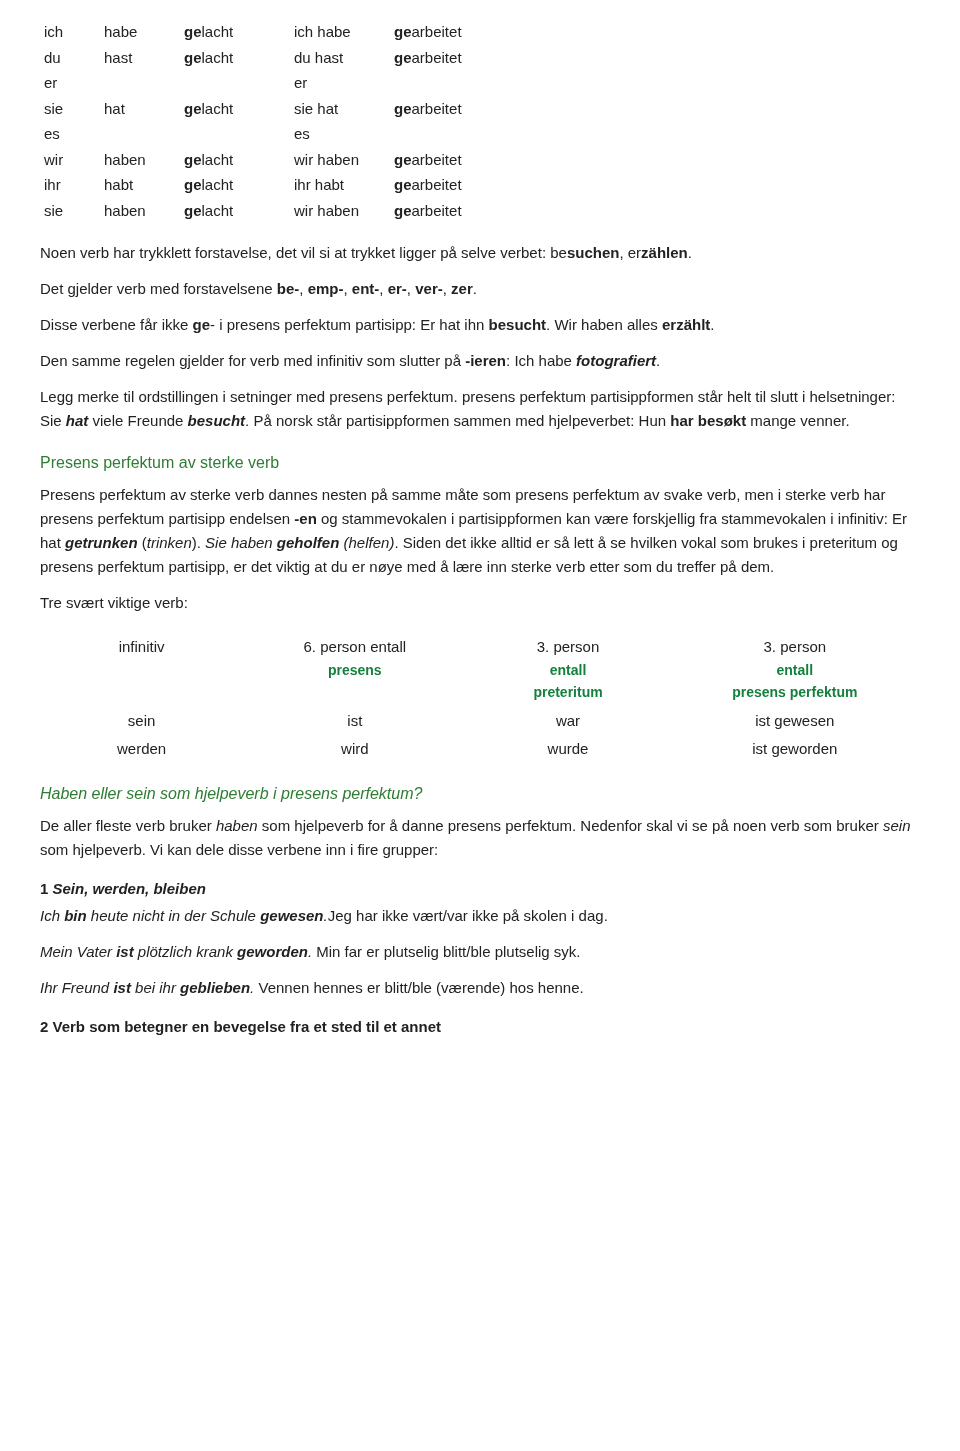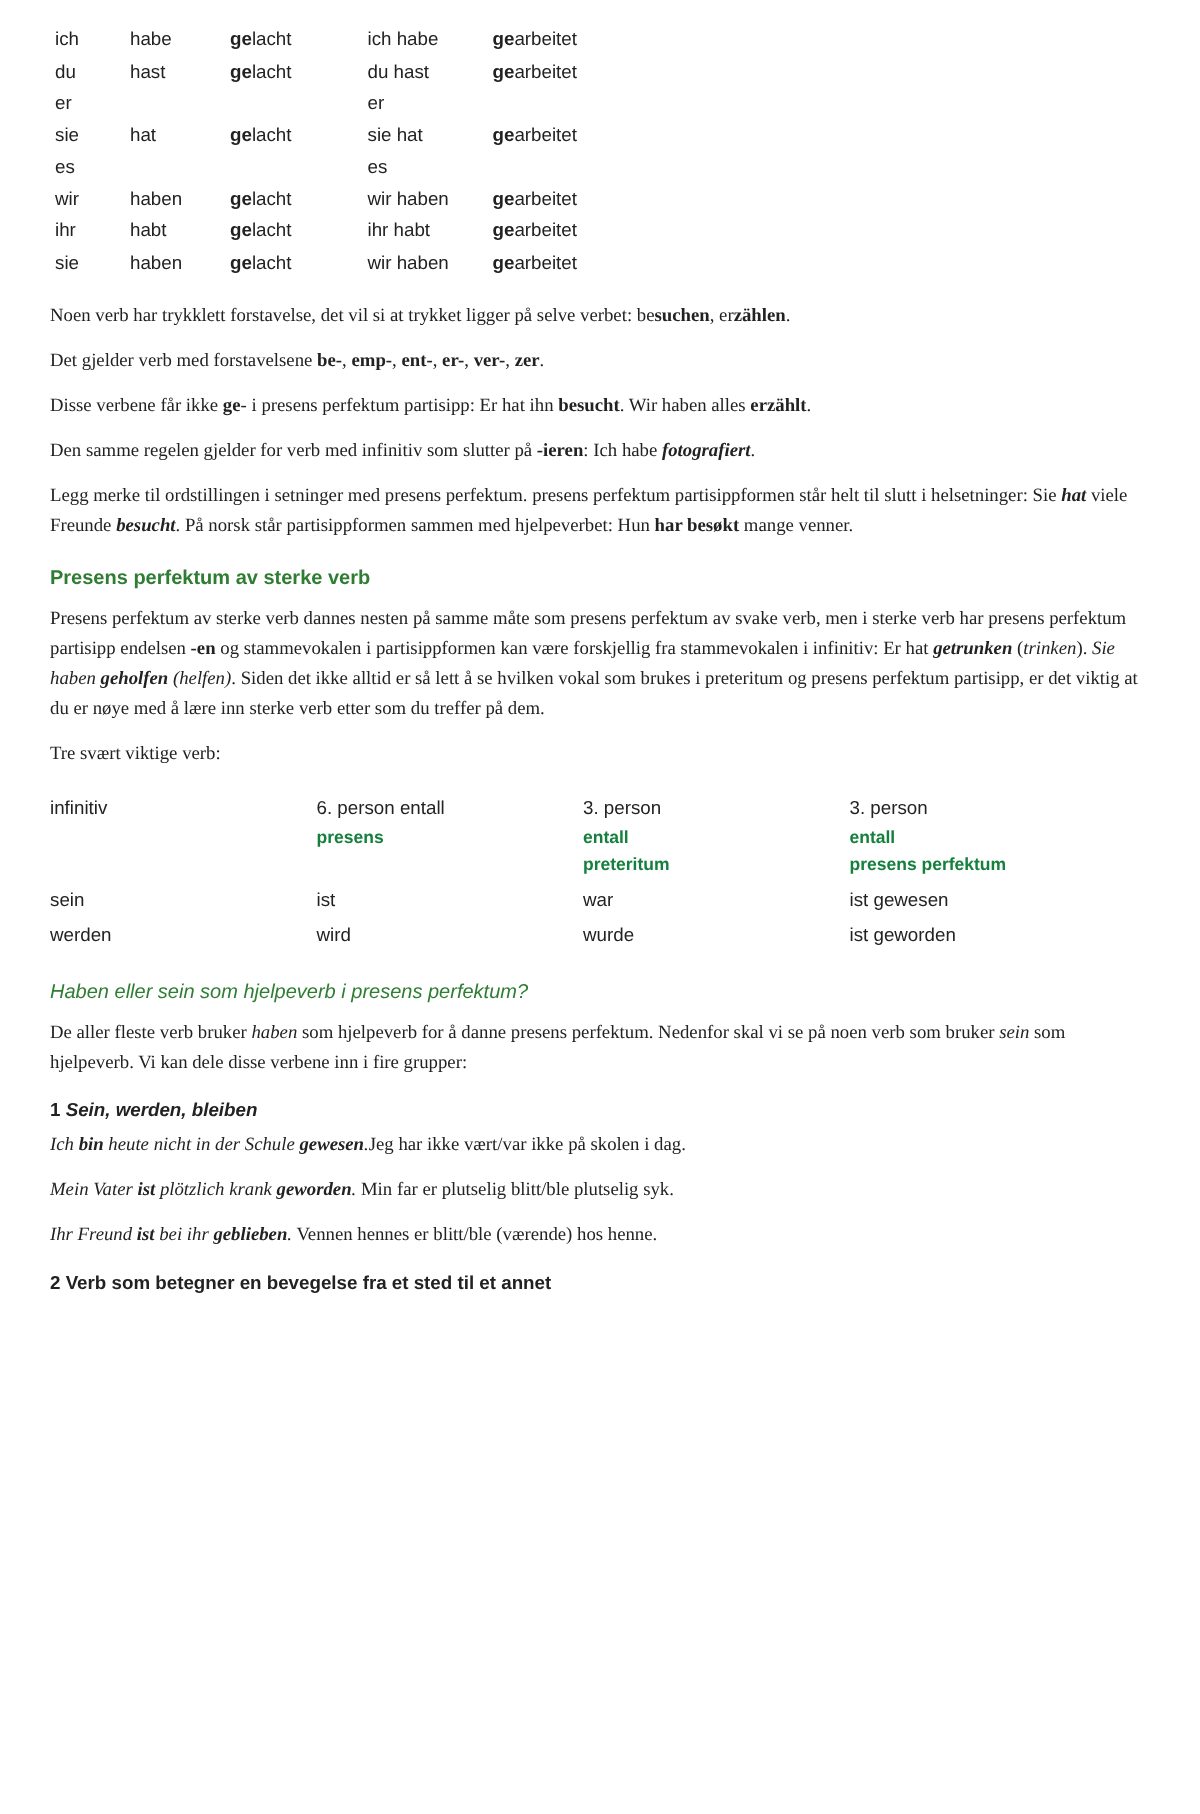--- a/index.html
+++ b/index.html
@@ -21,26 +21,25 @@
       margin-bottom: 1px;
     }
     .conj-cell {
       padding: 1px 4px;
       font-size: 15px;
     }
     .section-paragraph {
       margin-bottom: 12px;
       font-size: 15px;
       line-height: 1.6;
-      font-family: Liberation Serif, serif;
     }
     .section-heading {
       color: #2e7d32;
       font-size: 16px;
-      font-weight: bold;
+      font-weight: normal;
       margin: 18px 0 8px 0;
     }
     .italic-heading {
       color: #2e7d32;
       font-style: italic;
       font-size: 16px;
       font-weight: normal;
       margin: 18px 0 8px 0;
     }
     .number-heading {
@@ -57,21 +56,21 @@
     }
     .table-section {
       margin: 18px 0;
     }
     .verb-table {
       width: 100%;
       border-collapse: collapse;
       margin-top: 8px;
     }
     .verb-table th, .verb-table td {
-      text-align: left;
+      text-align: center;
       padding: 3px 10px 3px 0;
       font-size: 15px;
       vertical-align: top;
       min-width: 120px;
     }
     .verb-table th {
       font-weight: normal;
       color: #222;
     }
     .sub-header {

